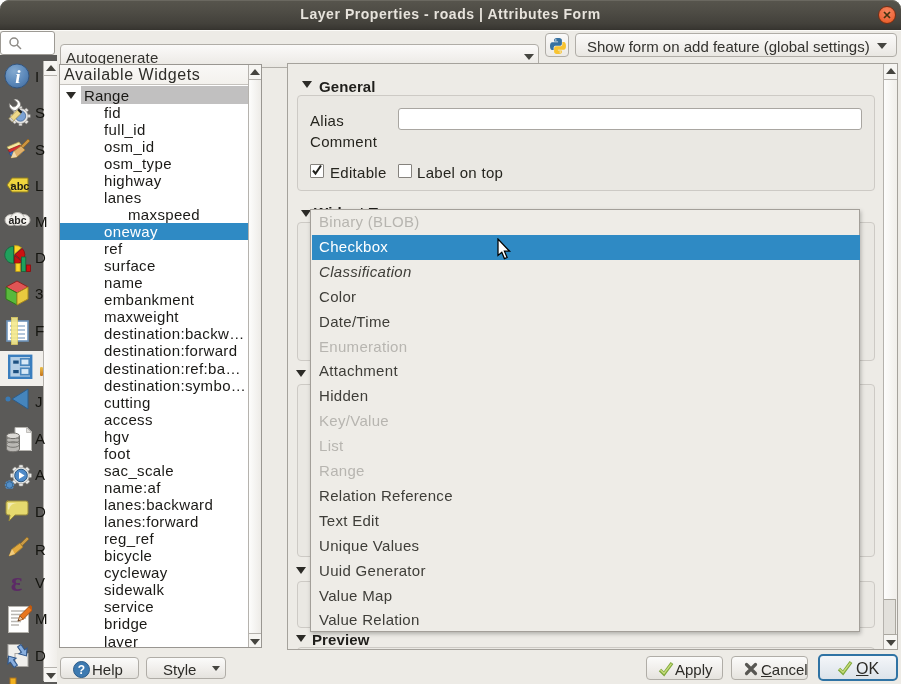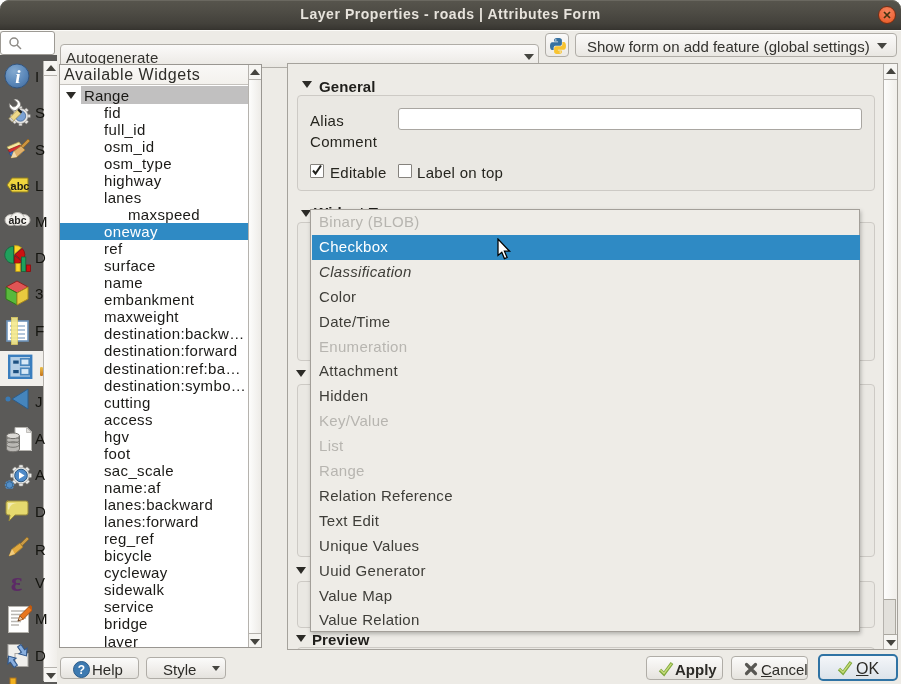--- a/index.html
+++ b/index.html
@@ -413,21 +413,21 @@
     </div>
     <div class="abs btn" id="bstyle" style="left:146px;top:627px;width:80px;height:22px;">
       <span style="left:16px;top:3px;">Style</span>
       <div class="arrow-dn abs" style="left:65px;top:8px;border-left-width:4.5px;border-right-width:4.5px;border-top-width:5.5px;"></div>
     </div>
     <div class="abs btn" id="bapply" style="left:646px;top:626px;width:77px;height:24px;">
       <svg width="16" height="16" viewBox="0 0 16 16" style="position:absolute;left:11px;top:4px;">
         <path d="M2 9 L6 13 L14 2" fill="none" stroke="#7ea83c" stroke-width="3.4"></path>
         <path d="M2.5 9 L6 12.4 L13.5 2.6" fill="none" stroke="#c8dd7a" stroke-width="1.4"></path>
       </svg>
-      <span style="left:28px;top:4px;font-weight:bold;">Apply</span>
+      <span style="left:28px;top:4px;">Apply</span>
     </div>
     <div class="abs btn" id="bcancel" style="left:731px;top:626px;width:77px;height:24px;">
       <svg width="14" height="14" viewBox="0 0 14 14" style="position:absolute;left:12px;top:5px;">
         <path d="M2.5 2.5 L11.5 11.5 M11.5 2.5 L2.5 11.5" stroke="#585753" stroke-width="3.2" stroke-linecap="round"></path>
       </svg>
       <span style="left:29px;top:4px;"><u>C</u>ancel</span>
     </div>
     <div class="abs btn" id="bok" style="left:818px;top:624px;width:80px;height:27px;border:2px solid #2f73a4;border-radius:5px;background:linear-gradient(#f4f6f9,#dce3ea);">
       <svg width="16" height="16" viewBox="0 0 16 16" style="position:absolute;left:17px;top:4px;">
         <path d="M2 9 L6 13 L14 2" fill="none" stroke="#7ea83c" stroke-width="3.4"></path>

